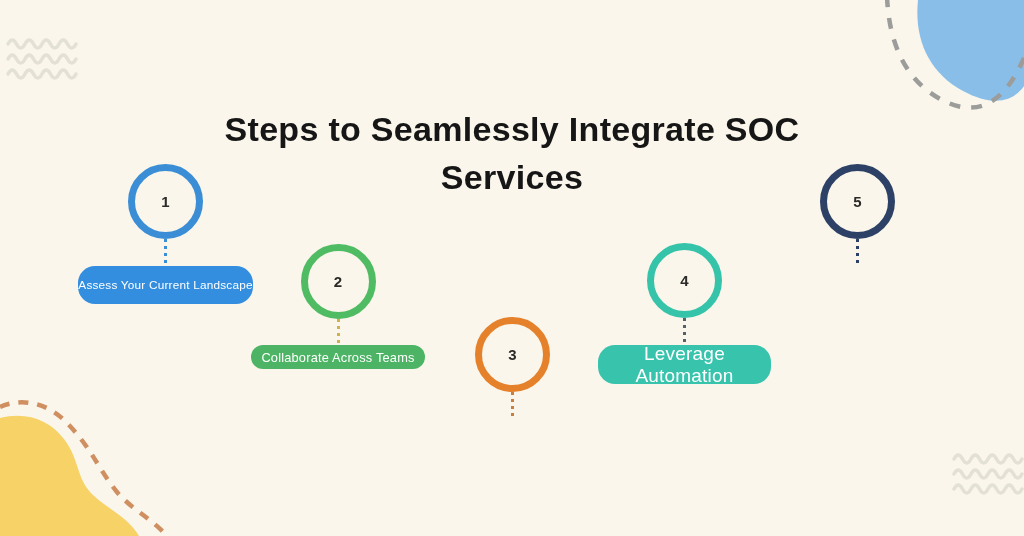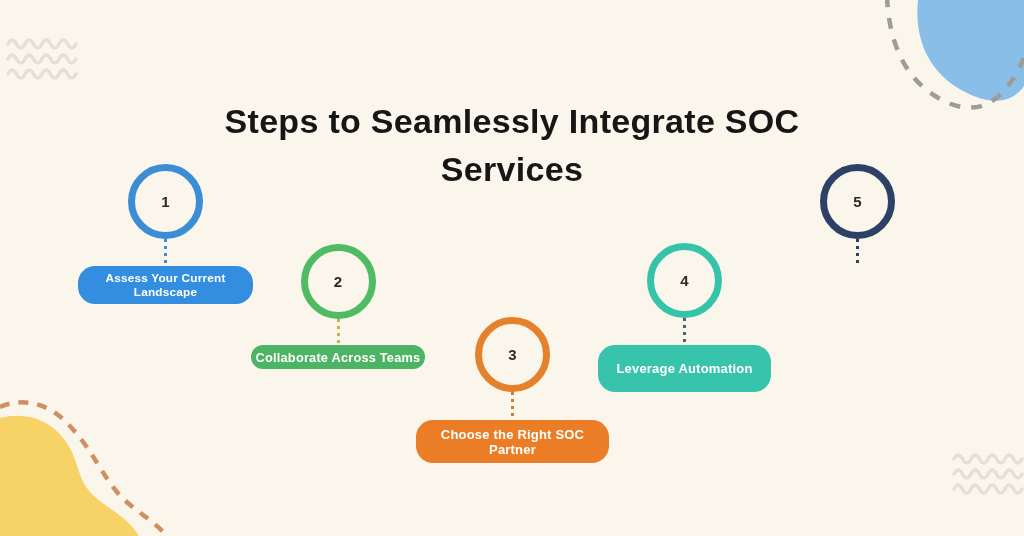--- a/index.html
+++ b/index.html
@@ -7,41 +7,41 @@
     position:relative;width:1024px;height:536px;overflow:hidden;
     background:#FAF6EB;
     font-family:"Liberation Sans",sans-serif;
   }
   .deco-svg{position:absolute;inset:0;width:1024px;height:536px;pointer-events:none;}
   .title{
     position:absolute;top:74px;left:0;width:100%;
     text-align:center;font-size:34px;font-weight:700;color:#161616;
     line-height:1.42;letter-spacing:.3px;
   }
-  .title .inner{display:block;max-width:700px;margin:0 auto;}
+  .title .inner{display:block;max-width:700px;margin:8px auto;}
   .step{position:absolute;display:flex;flex-direction:column;align-items:center;}
   .ring{
     box-sizing:border-box;width:75px;height:75px;border-radius:50%;
     border:7px solid var(--accent);
     display:flex;align-items:center;justify-content:center;
   }
   .num{font-size:15px;font-weight:700;color:#2b2a28;}
   .connector{
     width:3px;
     background:repeating-linear-gradient(to bottom,var(--connector) 0 3px,transparent 3px 7px);
   }
   .label{
     align-self:stretch;border-radius:17px;background:var(--box);
-    color:#ffffff;font-weight:700;letter-spacing:.2px;
+    color:#ffffff;font-weight:400;letter-spacing:.2px;
     display:flex;align-items:center;justify-content:center;text-align:center;
   }
   .s1{left:78px;top:164px;width:175px;}  .s1 .connector{height:27px}  .s1 .label{height:38px;font-size:11.8px}
   .s2{left:251px;top:244px;width:174px;} .s2 .connector{height:26px}  .s2 .label{height:24px;font-size:12.8px}
   .s3{left:416px;top:317px;width:193px;} .s3 .connector{height:28px}  .s3 .label{height:43px;font-size:13px}
-  .s4{left:598px;top:243px;width:173px;} .s4 .connector{height:27px}  .s4 .label{height:47px;font-size:13px}
+  .s4{left:598px;top:243px;width:173px;} .s4 .connector{height:27px}  .s4 .label{height:39px;font-size:19px}
   .s5{left:771px;top:164px;width:173px;} .s5 .connector{height:27px}  .s5 .label{height:39px;font-size:13.5px}
 </style>
 </head>
 <body>
 
 <div class="canvas" style="background-color: rgb(250, 246, 235);">
 
   <svg class="deco-svg" viewBox="0 0 1024 536" aria-hidden="true">
     <defs>
       <path id="wave" d="M0 8 Q4.25 0 8.5 8 T17 8 T25.5 8 T34 8 T42.5 8 T51 8 T59.5 8 T68 8" fill="none" stroke-width="3.5" stroke-linecap="round"></path>
@@ -83,21 +83,20 @@
     </div>
     <div class="connector"></div>
     <div class="label">Collaborate Across Teams</div>
   </div>
 
   <div class="step s3" style="--accent: #E5802B; --box: #EB7D26; --connector: #C67F41;">
     <div class="ring">
       <span class="num">3</span>
     </div>
     <div class="connector"></div>
-    <div class="label">Choose the Right SOC Partner</div>
   </div>
 
   <div class="step s4" style="--accent: #35C3A9; --box: #38C3AD; --connector: #52616A;">
     <div class="ring">
       <span class="num">4</span>
     </div>
     <div class="connector"></div>
     <div class="label">Leverage Automation</div>
   </div>
 

